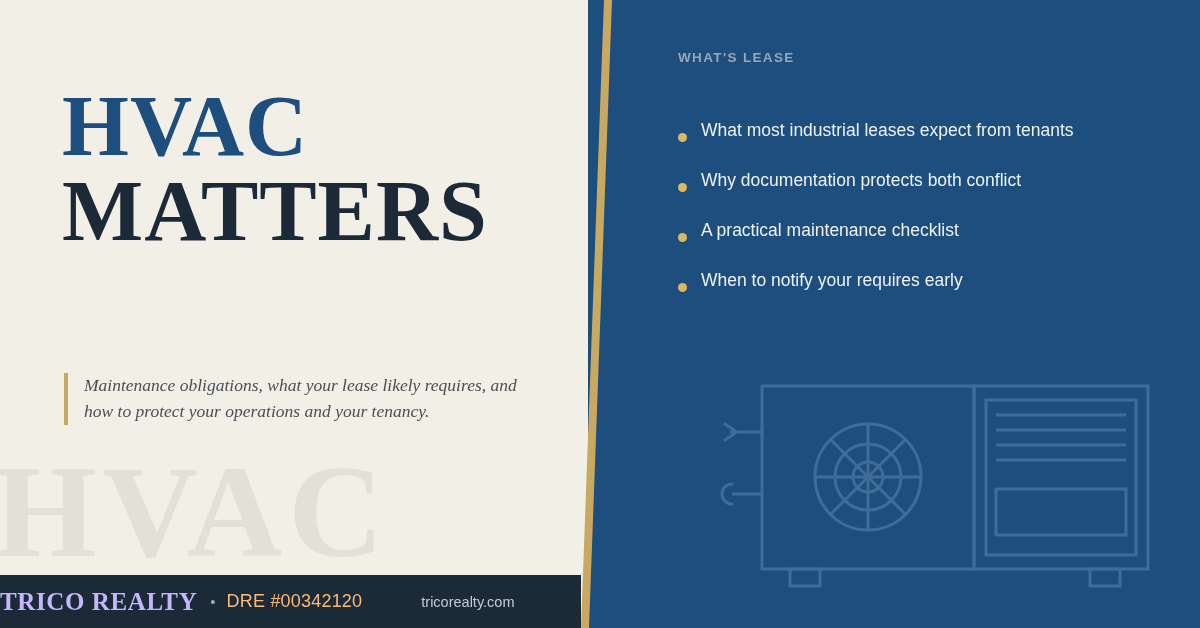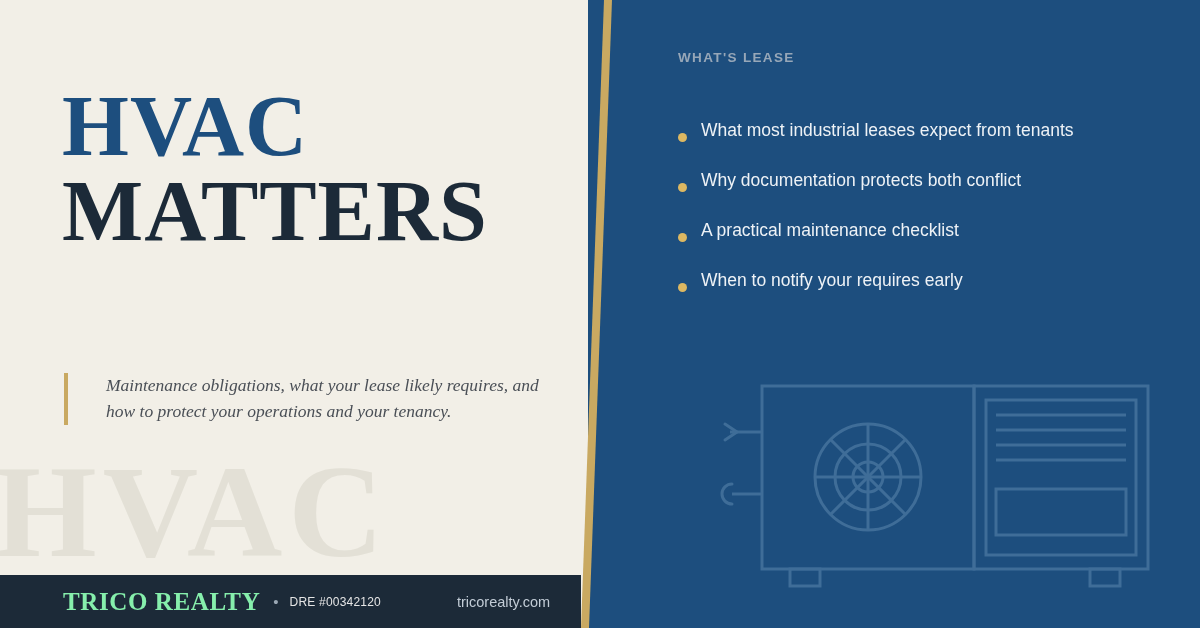--- a/index.html
+++ b/index.html
@@ -45,45 +45,44 @@
   .headline .ln { display:block; }
   .headline .hl-accent { color:#1d4e7e; }
 
   .subtitle-wrap {
     position:absolute; left:64px; top:373px; width:480px;
     display:flex; gap:16px; align-items:stretch;
   }
   .sub-bar { width:4px; background:#c9a961; flex:0 0 4px; }
   .subtitle {
     font-family:"Liberation Serif", serif;
-    font-style:italic; font-size:17.5px; line-height:1.48; color:#4a4f56;margin-left:22px;
+    font-style:italic; font-size:17.5px; line-height:1.48; color:#4a4f56;
   }
 
   
   .watermark {
     position:absolute; left:-6px; top:446px;
     font-family:"Liberation Serif", serif;
     font-weight:bold; font-size:132px; line-height:1;
     letter-spacing:6px; color:#e3e0d6;
     white-space:nowrap; user-select:none;
   }
 
   
   .footer {
     position:absolute; left:0; bottom:0; width:581px; height:53px;
     background:#1c2a38; display:flex; align-items:center;
   }
   .brand {
     font-family:"Liberation Serif", serif; font-weight:bold;
-    font-size:25px; letter-spacing:0.6px; color:#86efac;
-    margin-left:63px;
+    font-size:25px; letter-spacing:0.6px; color:#c4b5fd;
   }
   .foot-dot { color:#9aa7b4; font-size:15px; margin:0 11px 0 13px; }
-  .foot-dre { font-size:12px; color:#e5e5e5; letter-spacing:0.2px; }
-  .foot-site { font-size:14.5px; color:#c2ccd6; margin-left:76px; }
+  .foot-dre { font-size:18px; color:#fdba74; letter-spacing:0.2px; }
+  .foot-site { font-size:14.5px; color:#c2ccd6; margin-left:59px; }
 
   
   .inside-label {
     position:absolute; left:678px; top:50px;
     font-size:13.5px; font-weight:bold; letter-spacing:1.35px;
     color:#97a7b8;
   }
   .bullets { position:absolute; left:678px; top:92px; width:470px; }
   .bullet { display:flex; align-items:flex-end; gap:14px; height:50px; }
   .bullet-dot {

